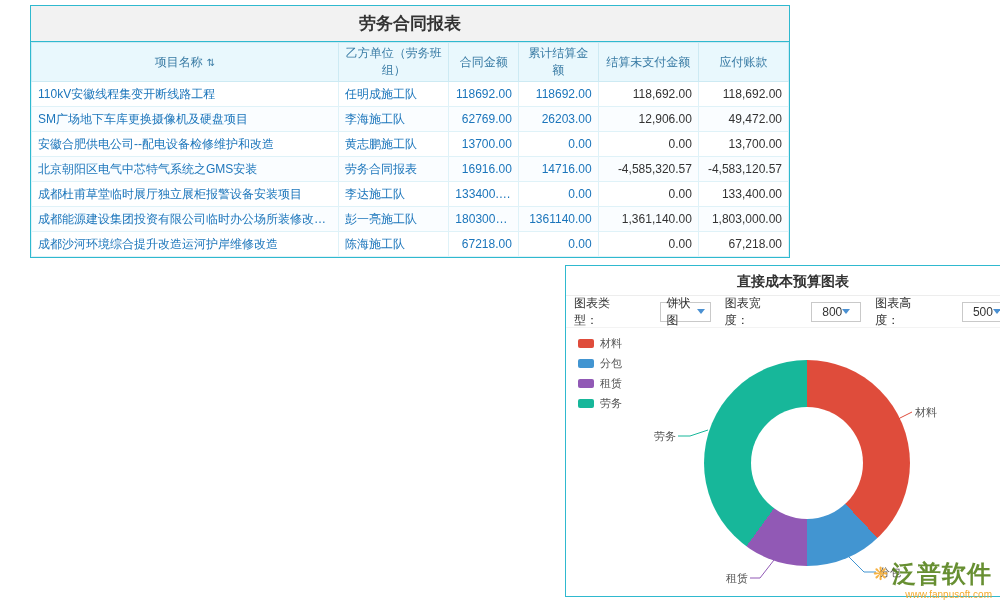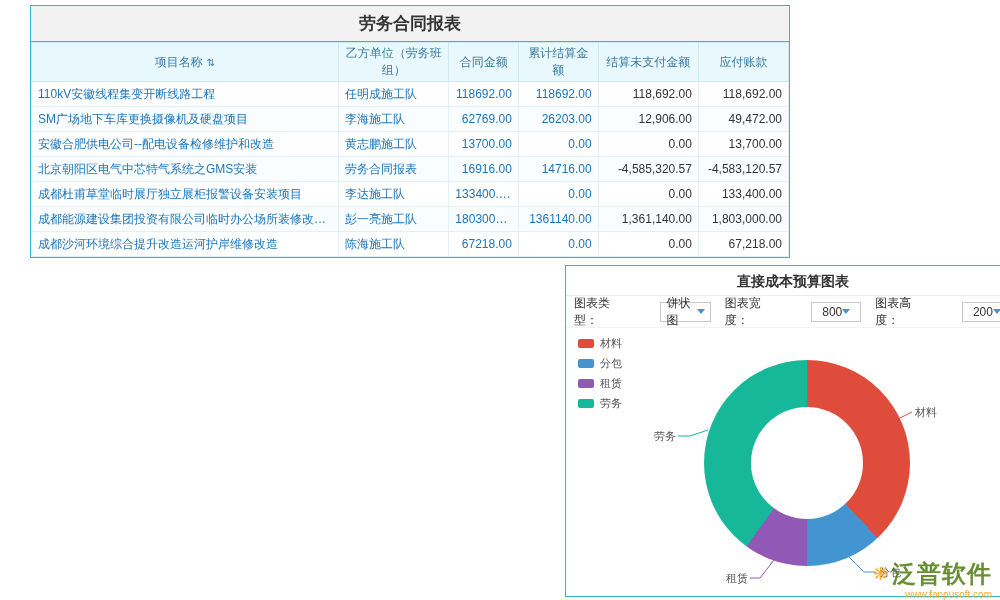--- a/index.html
+++ b/index.html
@@ -150,21 +150,21 @@
       <div class="control">
         <span>图表宽度：</span>
         <div class="select">
           <span>800</span>
           <span class="caret"></span>
         </div>
       </div>
       <div class="control">
         <span>图表高度：</span>
         <div class="select">
-          <span>200</span>
+          <span>500</span>
           <span class="caret"></span>
         </div>
       </div>
     </div>
   <div class="chart-area">
     <div class="legend" id="legend">
         <div class="legend-item">
           <span class="swatch" style="background: rgb(223, 76, 59);"></span>
           <span class="legend-label">材料</span>
         </div>

